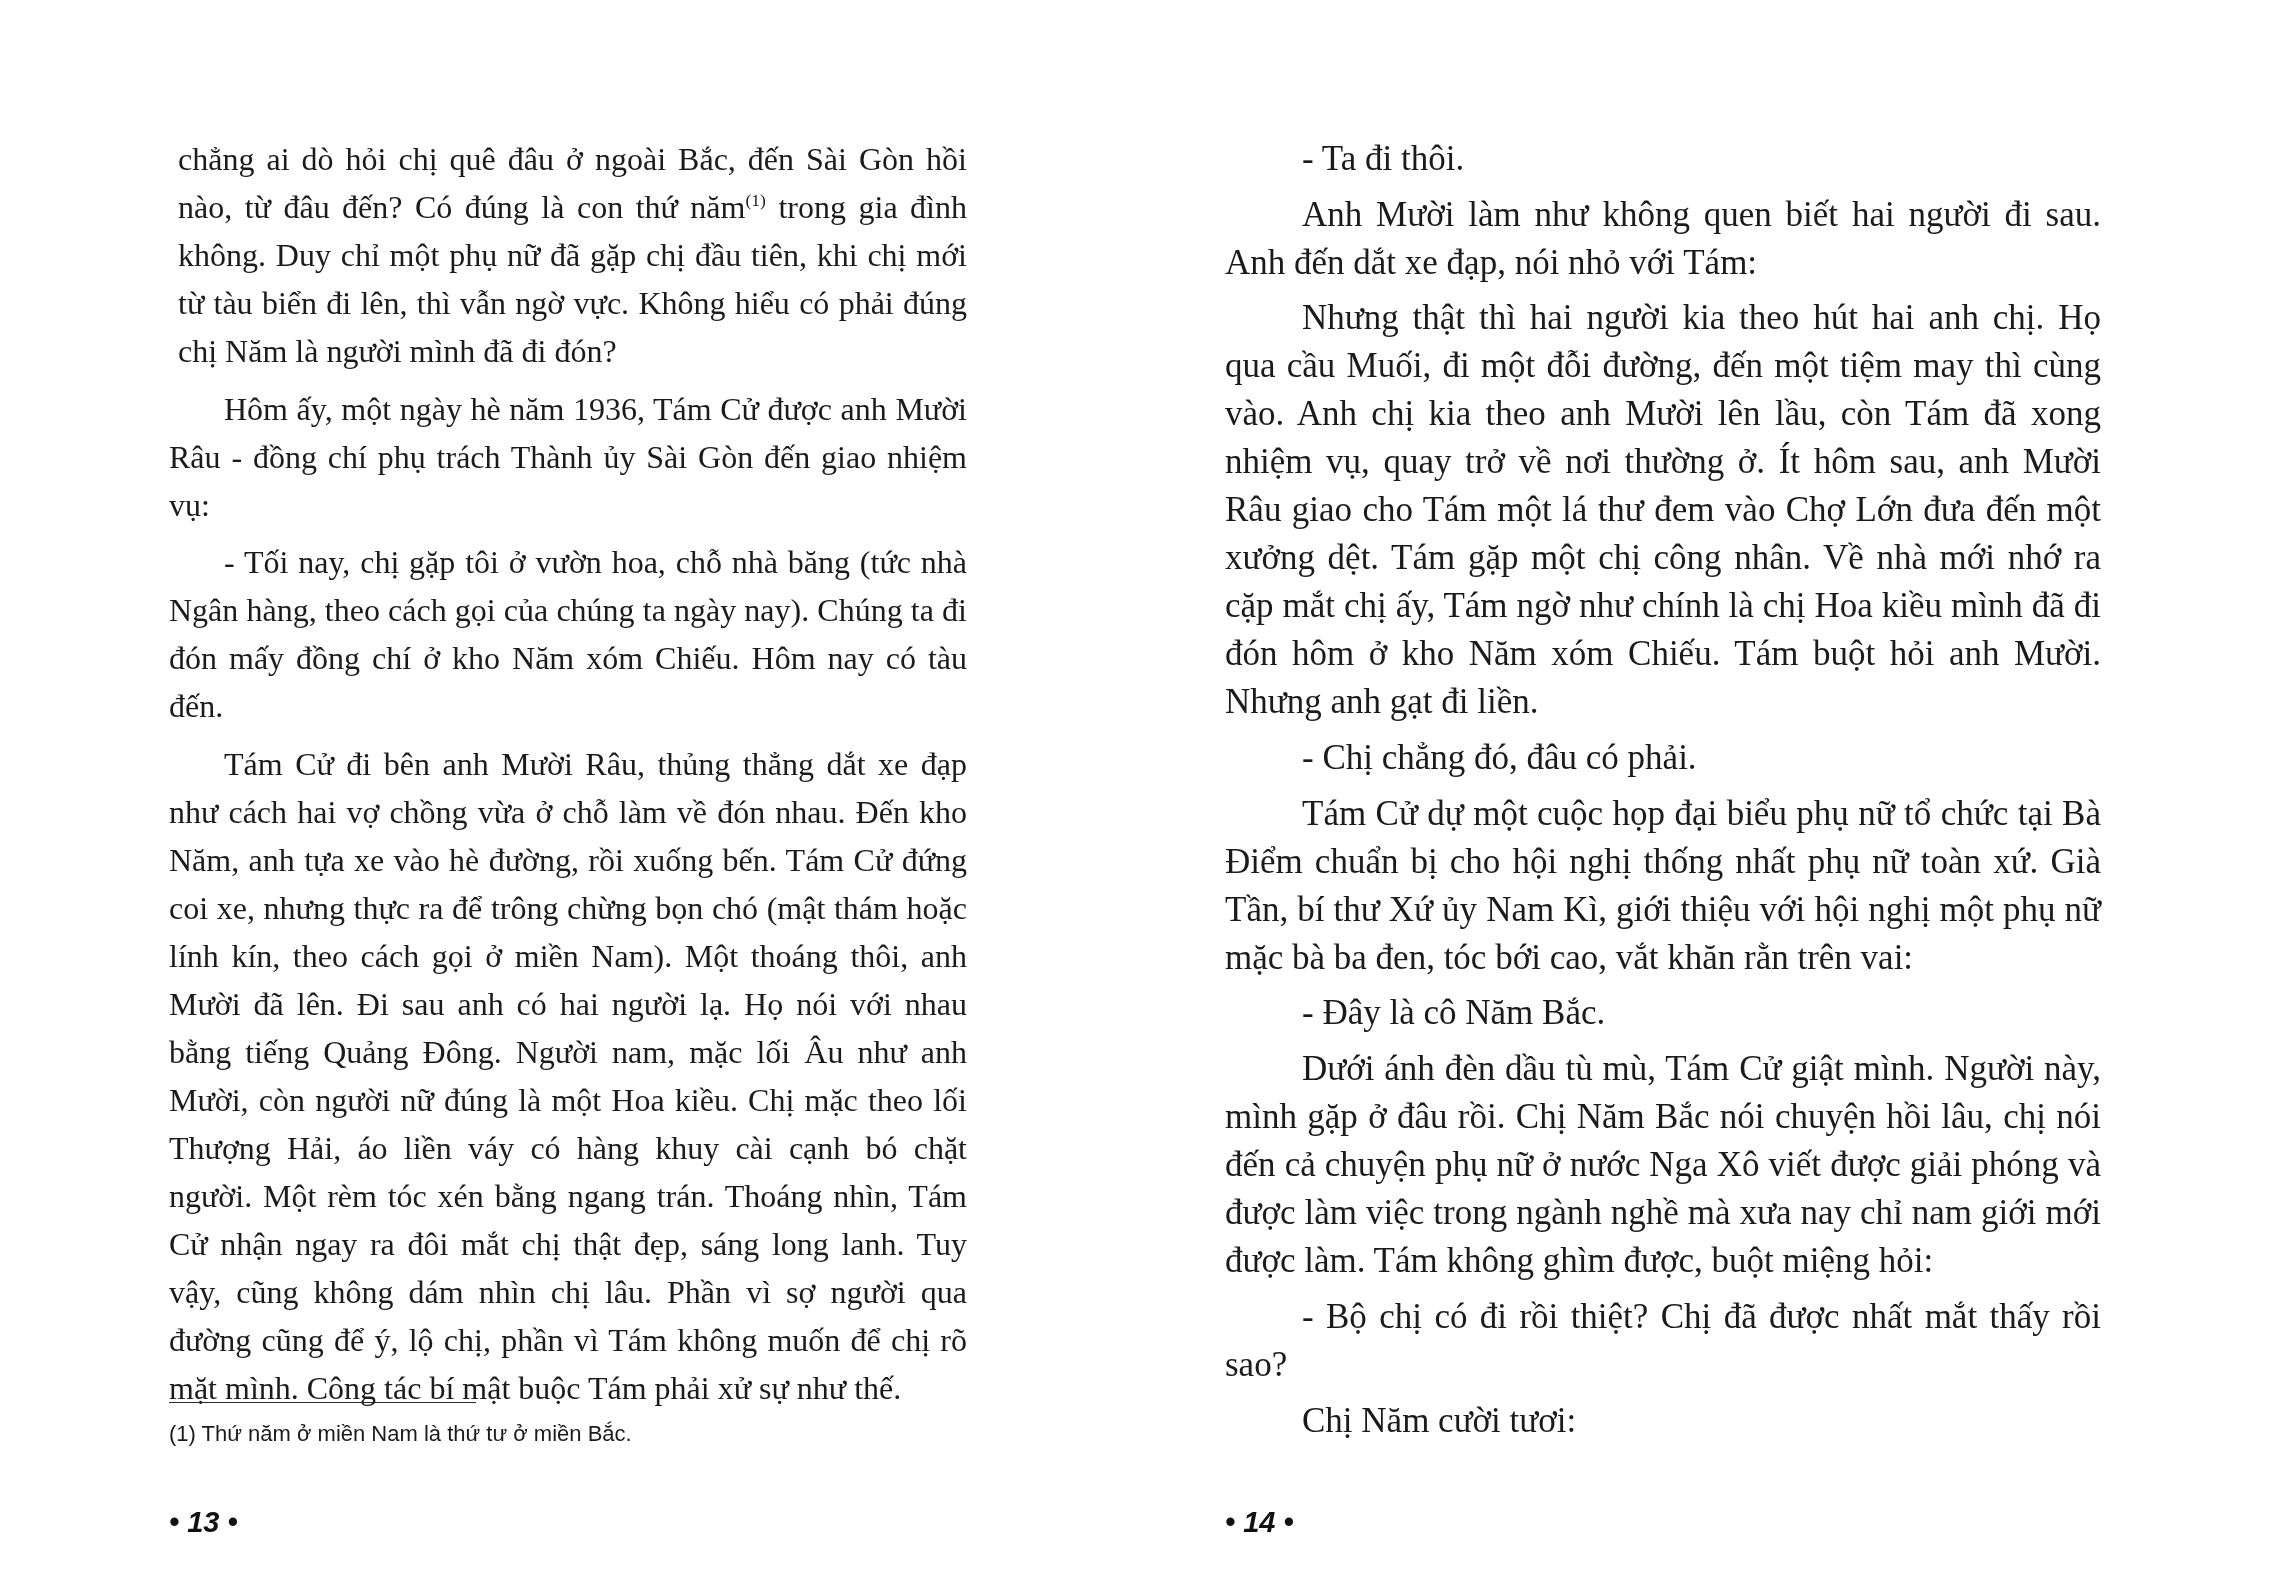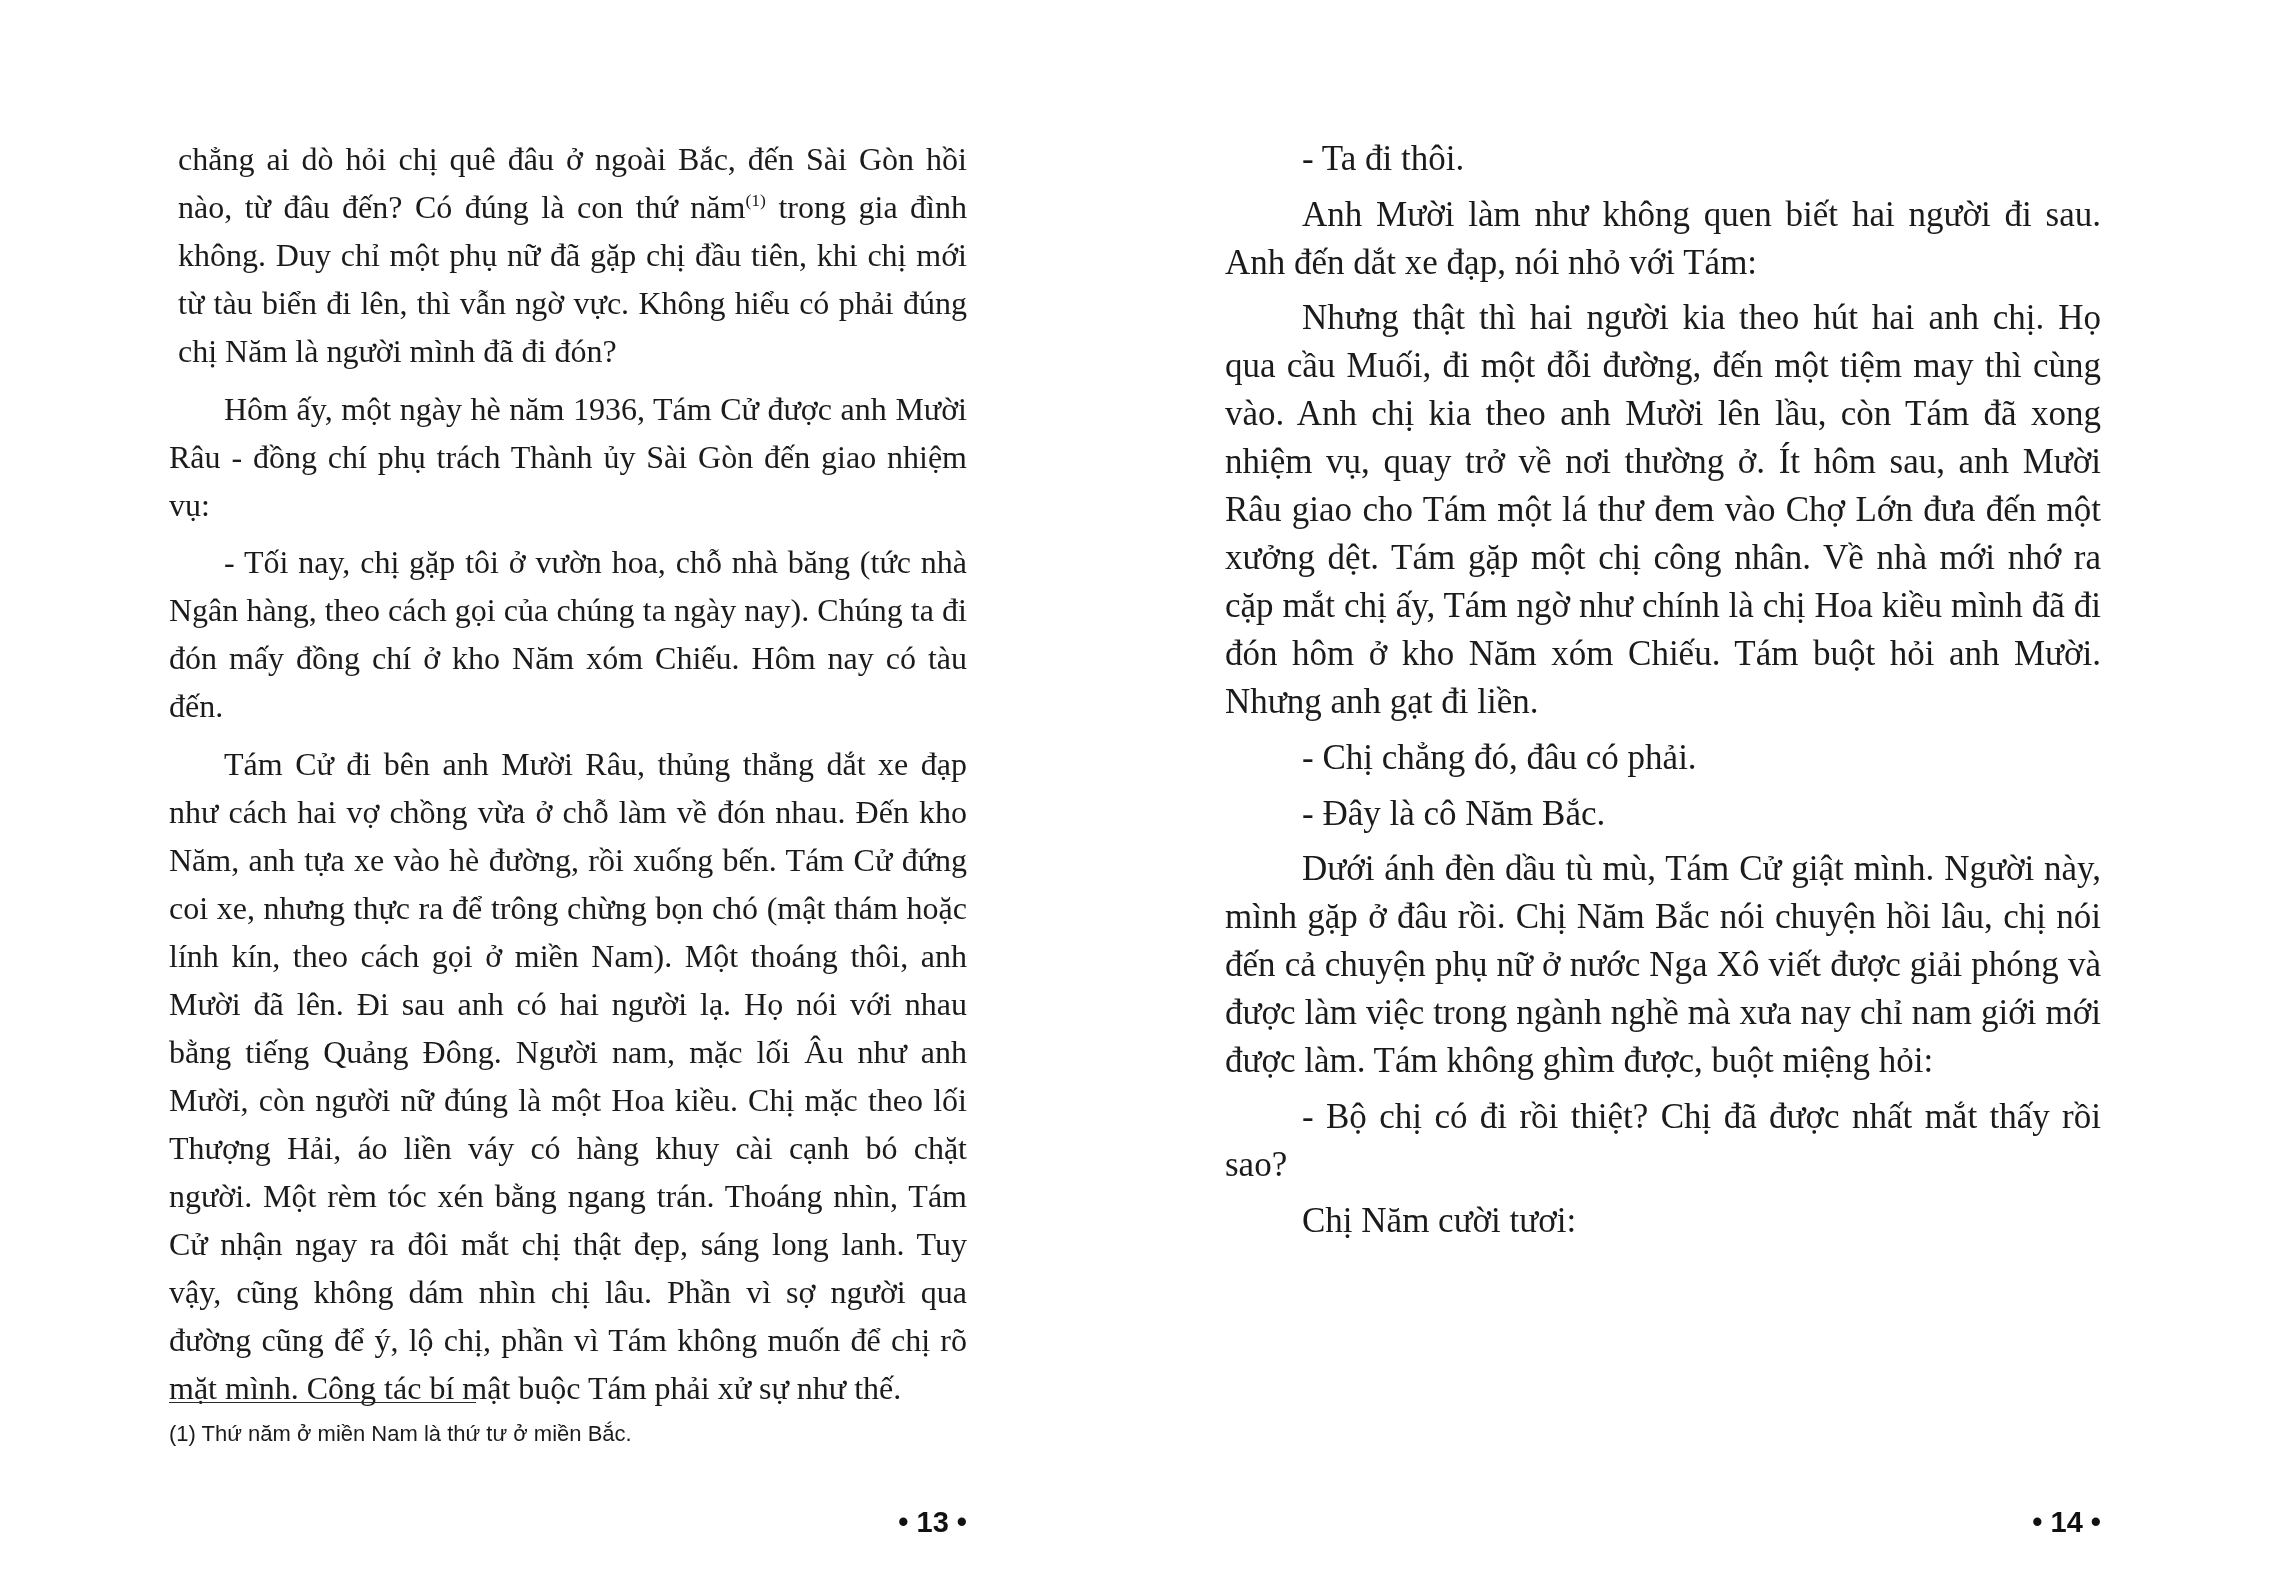--- a/index.html
+++ b/index.html
@@ -65,25 +65,26 @@
     width: 676px;
     font-family: "Liberation Sans", sans-serif;
     font-size: 22px;
     line-height: 33px;
     color: #1b1b1b;
     text-align: left;
   }
   .folio {
     position: absolute;
     top: 1506px;
-    text-align: right;
+    text-align: left;
     font-family: "Liberation Sans", sans-serif;
     font-weight: 700;
     font-size: 29px;
     color: #111111;
+    font-style: italic;
   }
   .folio.left  { left: 169px;  width: 798px; }
   .folio.right { left: 1225px; width: 876px; }
 </style>
 </head>
 <body>
 
 <div class="spread">
 
   <div class="text-col left">
@@ -97,20 +98,21 @@
 
   <div class="footnote">(1) Thứ năm ở miền Nam là thứ tư ở miền Bắc.</div>
 
   <div class="folio left">• 13 •</div>
 
   <div class="text-col right">
     <p>- Ta đi thôi.</p>
     <p>Anh Mười làm như không quen biết hai người đi sau. Anh đến dắt xe đạp, nói nhỏ với Tám:</p>
     <p>Nhưng thật thì hai người kia theo hút hai anh chị. Họ qua cầu Muối, đi một đỗi đường, đến một tiệm may thì cùng vào. Anh chị kia theo anh Mười lên lầu, còn Tám đã xong nhiệm vụ, quay trở về nơi thường ở. Ít hôm sau, anh Mười Râu giao cho Tám một lá thư đem vào Chợ Lớn đưa đến một xưởng dệt. Tám gặp một chị công nhân. Về nhà mới nhớ ra cặp mắt chị ấy, Tám ngờ như chính là chị Hoa kiều mình đã đi đón hôm ở kho Năm xóm Chiếu. Tám buột hỏi anh Mười. Nhưng anh gạt đi liền.</p>
     <p>- Chị chẳng đó, đâu có phải.</p>
+    <p>Tám Cử dự một cuộc họp đại biểu phụ nữ tổ chức tại Bà Điểm chuẩn bị cho hội nghị thống nhất phụ nữ toàn xứ. Già Tần, bí thư Xứ ủy Nam Kì, giới thiệu với hội nghị một phụ nữ mặc bà ba đen, tóc bới cao, vắt khăn rằn trên vai:</p>
     <p>- Đây là cô Năm Bắc.</p>
     <p>Dưới ánh đèn dầu tù mù, Tám Cử giật mình. Người này, mình gặp ở đâu rồi. Chị Năm Bắc nói chuyện hồi lâu, chị nói đến cả chuyện phụ nữ ở nước Nga Xô viết được giải phóng và được làm việc trong ngành nghề mà xưa nay chỉ nam giới mới được làm. Tám không ghìm được, buột miệng hỏi:</p>
     <p>- Bộ chị có đi rồi thiệt? Chị đã được nhất mắt thấy rồi sao?</p>
     <p>Chị Năm cười tươi:</p>
   </div>
 
   <div class="folio right">• 14 •</div>
 
 </div>
 

